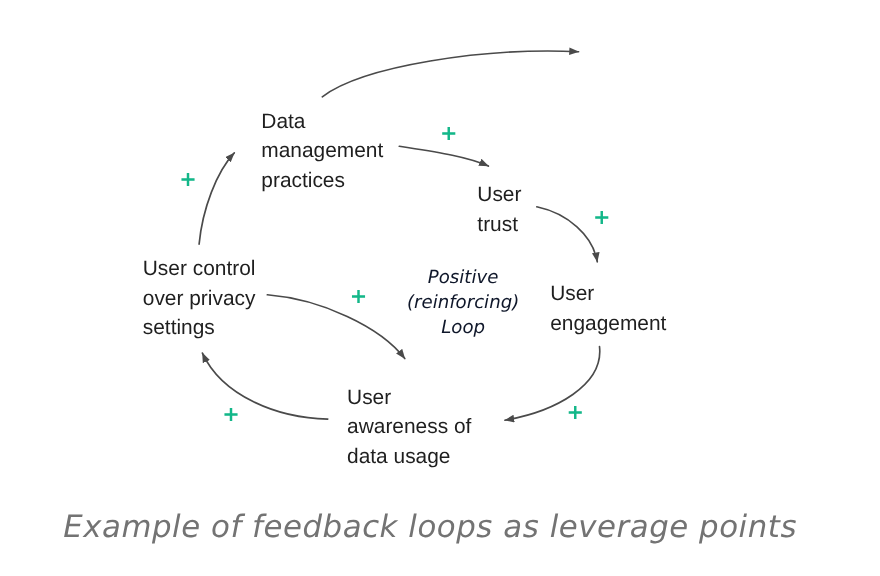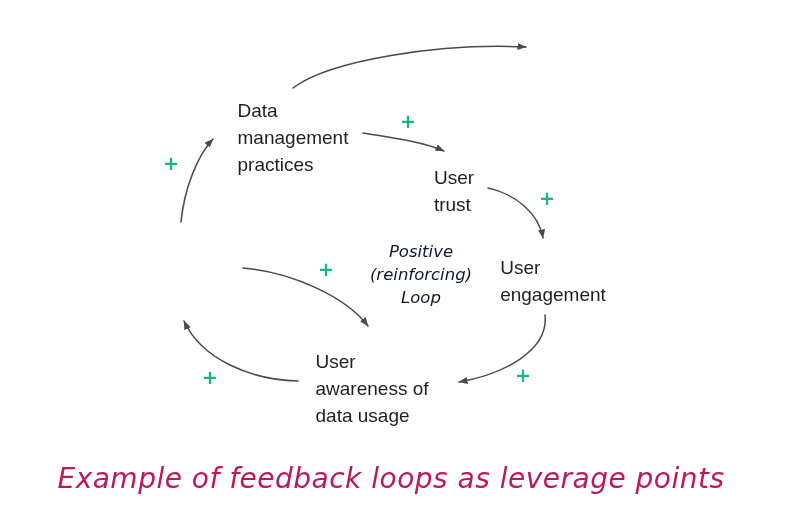--- a/index.html
+++ b/index.html
@@ -18,21 +18,21 @@
     position:absolute; color:#13b789; font-size:19px; font-weight:600;
     transform:translate(-50%,-50%); font-family:"DejaVu Sans", sans-serif;
   }
   .loop-label {
     position:absolute; left:421px; top:240px; transform:translateX(-50%);
     text-align:center; color:#0f172a; font-style:italic; font-size:16.5px;
     line-height:23px; white-space:pre-line; font-family:"DejaVu Sans", sans-serif;
   }
   .caption {
     position:absolute; left:0; top:462px; width:782px; text-align:center;
-    color:#be185d; font-style:italic; font-size:28px; letter-spacing:0.5px;
+    color:#737373; font-style:italic; font-size:28px; letter-spacing:0.5px;
     font-family:"DejaVu Sans", sans-serif;
   }
 </style>
 </head>
 <body>
 
 <div id="stage">
 
   <svg id="arrows" viewBox="0 0 800 524" xmlns="http://www.w3.org/2000/svg">
     <defs>
@@ -53,20 +53,23 @@
   <div class="node" style="left:293px; top:97px;">Data
 management
 practices</div>
 
   <div class="node" style="left:454px; top:164px;">User
 trust</div>
 
   <div class="node" style="left:553px; top:254px;">User
 engagement</div>
 
+  <div class="node" style="left:181px; top:231px;">User control
+over privacy
+settings</div>
 
   <div class="node" style="left:372px; top:348px;">User
 awareness of
 data usage</div>
 
   <span class="sign" style="left:408px; top:121px;">+</span>
   <span class="sign" style="left:547px; top:198px;">+</span>
   <span class="sign" style="left:523px; top:375px;">+</span>
   <span class="sign" style="left:210px; top:377px;">+</span>
   <span class="sign" style="left:171px; top:163px;">+</span>

